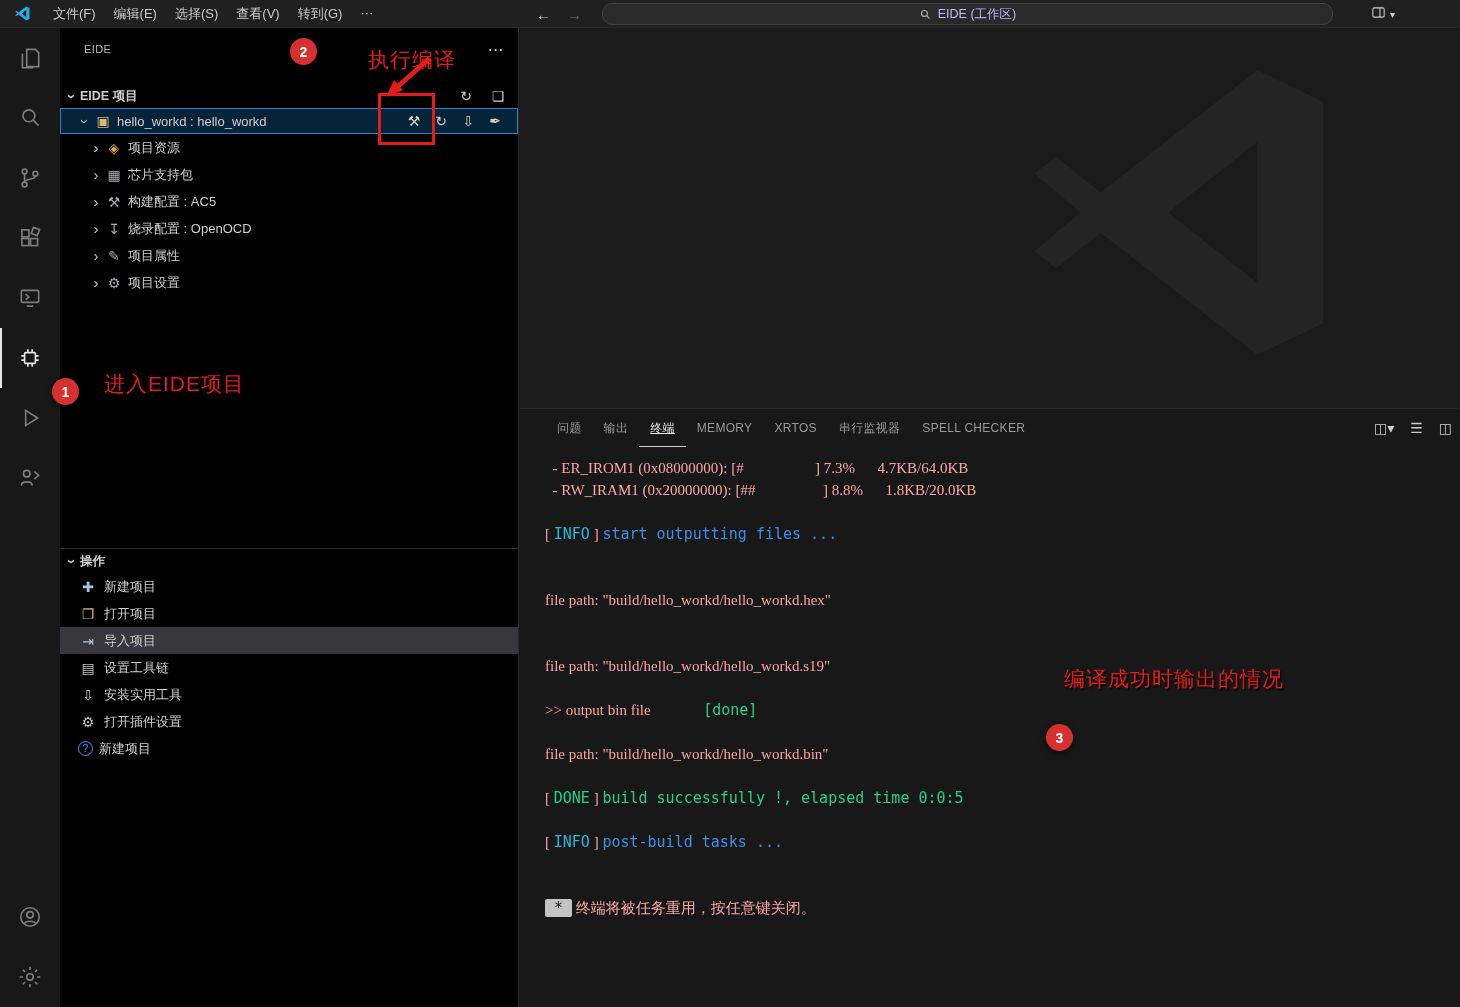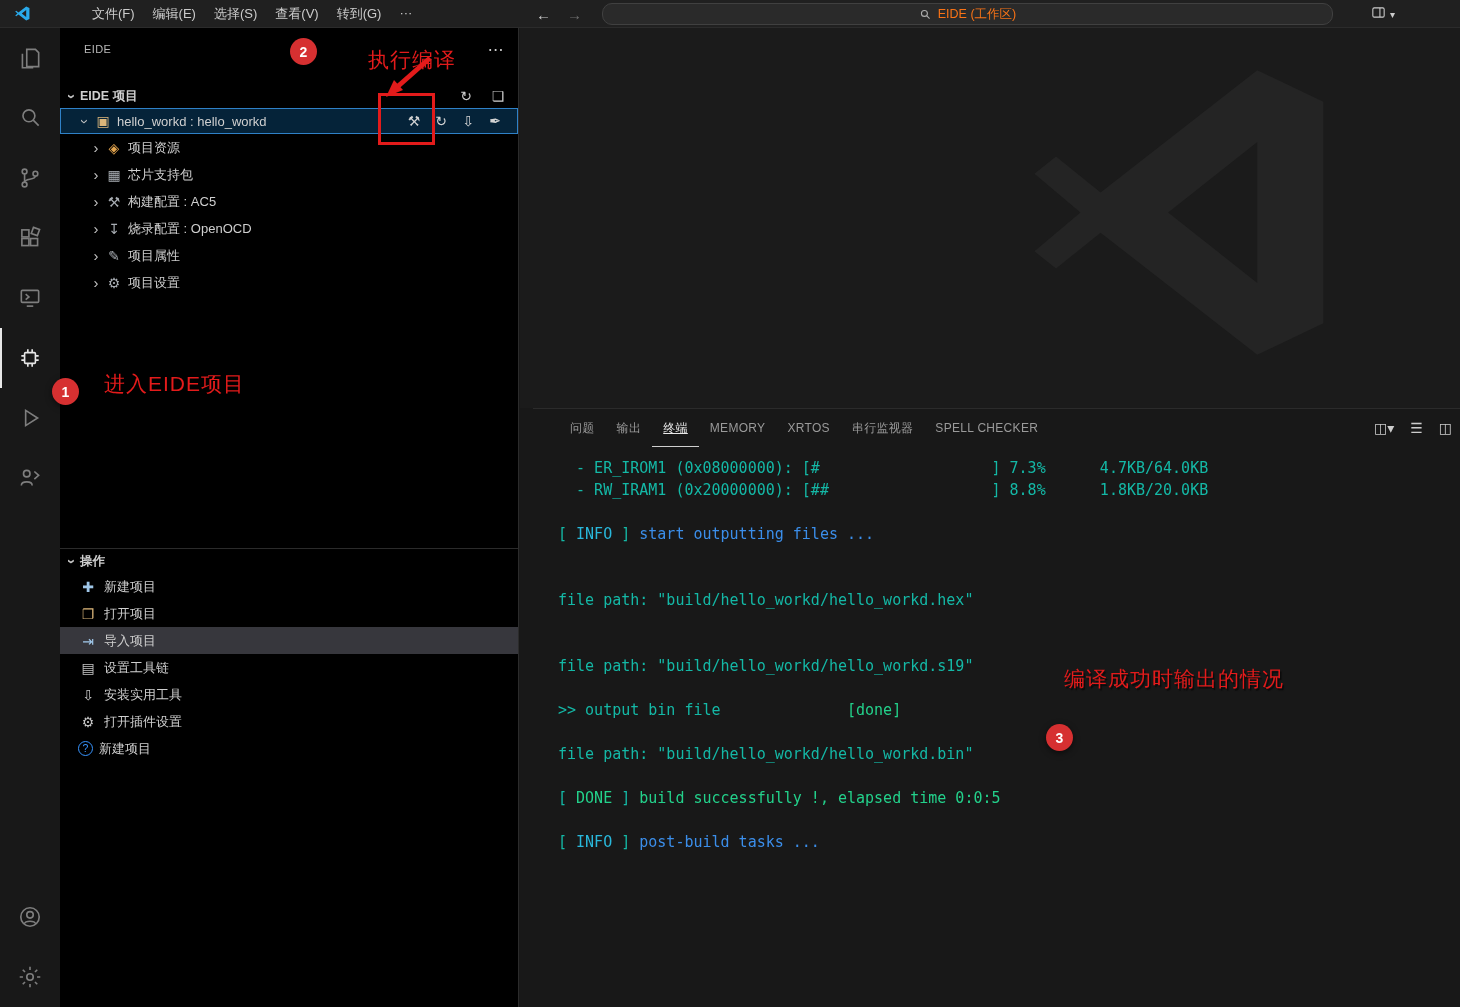--- a/index.html
+++ b/index.html
@@ -1,27 +1,27 @@
 <!DOCTYPE html>
 <html><head>
 <meta charset="utf-8">
 <style>
 *{margin:0;padding:0;box-sizing:border-box;}
 html,body{width:1460px;height:1007px;}
 body{position:relative;overflow:hidden;background:#181818;font-family:"Liberation Sans","DejaVu Sans",sans-serif;color:#ccc;}
 
 
-.titlebar{position:absolute;left:0;top:0;width:1460px;height:28px;background:#202020;border-bottom:1px solid #2b2b2b;display:flex;align-items:center;font-size:13px;color:#ccc;z-index:5;gap:39px;}
+.titlebar{position:absolute;left:0;top:0;width:1460px;height:28px;background:#202020;border-bottom:1px solid #2b2b2b;display:flex;align-items:center;font-size:13px;color:#ccc;z-index:5;}
 .vslogo{width:44px;display:flex;justify-content:center;}
 .vslogo svg{width:17px;height:17px;}
 .menubar{display:flex;}
 .menu-item{padding:0 9px;cursor:default;}
 .nav-arrows{position:absolute;left:536px;top:0;height:28px;display:flex;align-items:center;gap:16px;font-size:15px;}
 .nav.fwd{color:#6d6d6d;}
-.cmdcenter{position:absolute;left:602px;top:3px;width:731px;height:22px;background:#2a2a2a;border:1px solid #404040;border-radius:10px;display:flex;align-items:center;justify-content:center;gap:6px;color:#f97316;font-size:12.5px;}
+.cmdcenter{position:absolute;left:602px;top:3px;width:731px;height:22px;background:#2a2a2a;border:1px solid #404040;border-radius:10px;display:flex;align-items:center;justify-content:center;gap:6px;color:#c4b5fd;font-size:12.5px;}
 .cmdcenter svg{width:13px;height:13px;stroke:#aeaeae;fill:none;stroke-width:2;}
 .tb-right{position:absolute;right:65px;top:0;height:28px;display:flex;align-items:center;gap:3px;color:#ccc;}
 .tb-right svg{width:17px;height:17px;stroke:#ccc;fill:none;stroke-width:1.5;}
 .tb-right .chev{font-size:10px;}
 
 
 .activitybar{position:absolute;left:0;top:28px;width:60px;height:979px;background:#181818;display:flex;flex-direction:column;z-index:4;}
 .ab-item{height:60px;display:flex;align-items:center;justify-content:center;color:#7e7e7e;cursor:pointer;}
 .ab-item svg{width:26px;height:26px;stroke:currentColor;fill:none;stroke-width:1.5;}
 .ab-item.active{color:#e7e7e7;box-shadow:inset 2px 0 0 #e7e7e7;}
@@ -44,29 +44,29 @@
 .row-actions{margin-left:auto;display:flex;gap:11px;padding-right:14px;}
 .row-actions .glyph{width:16px;font-size:14px;cursor:pointer;}
 .op-row{display:flex;align-items:center;height:27px;padding-left:18px;gap:6px;color:#cfcfcf;cursor:pointer;}
 .op-row.active{background:#37373d;}
 .ic-online-help-icon{width:15px;height:15px;border:1.4px solid #3794ff;border-radius:50%;font-size:10.5px;line-height:1;align-items:center;}
 
 
 .content{position:absolute;left:520px;top:28px;width:940px;height:979px;}
 .editor{position:absolute;top:0;left:0;right:0;height:380px;background:#1b1b1b;overflow:hidden;}
 .watermark{position:absolute;right:105px;top:12px;width:345px;height:345px;fill:#242424;}
-.panel{position:absolute;top:380px;left:0;right:0;bottom:0;background:#181818;border-top:1px solid #2b2b2b;margin-left:13px;}
+.panel{position:absolute;top:380px;left:0;right:0;bottom:0;background:#181818;border-top:1px solid #2b2b2b;}
 .panel-tabs{height:38px;display:flex;align-items:stretch;padding-left:26px;}
 .panel-tab{display:flex;align-items:center;padding:0 11px;font-size:12px;color:#9a9a9a;letter-spacing:.3px;cursor:pointer;}
 .panel-tab.active{color:#e9e9e9;box-shadow:inset 0 -1px 0 #cfcfcf;text-decoration:underline;}
 .panel-actions{margin-left:auto;display:flex;align-items:center;gap:16px;padding-right:8px;font-size:14px;color:#ccc;}
 .panel-actions .glyph{width:auto;cursor:pointer;}
 .terminal{position:absolute;top:38px;left:0;right:0;bottom:0;padding:10px 0 0 25px;font-family:"DejaVu Sans Mono","Liberation Mono",monospace;font-size:15px;line-height:22px;overflow:hidden;}
 .t-line{white-space:pre;}
-.c-w{color:#14b8a6;}
+.c-w{color:#fca5a5;font-family:Liberation Serif, serif;}
 .c-cyan{color:#29b8db;}
 .c-blue{color:#3b8eea;}
 .c-green{color:#23d18b;}
 .c-badge{background:#c3c3c3;color:#1e1e1e;border-radius:2px;}
 
 
 .ann-circle{position:absolute;width:27px;height:27px;border-radius:50%;background:#d63031;color:#fff;display:flex;align-items:center;justify-content:center;font-size:14px;font-weight:700;box-shadow:0 2px 6px rgba(0,0,0,.55);z-index:100;}
 .ann-label{position:absolute;color:#e31b1b;font-size:21px;font-weight:400;letter-spacing:1px;text-shadow:1.5px 1.5px 1px rgba(0,0,0,.6);z-index:100;white-space:nowrap;}
 .ann-rect{position:absolute;left:378px;top:93px;width:57px;height:52px;border:3px solid #e31b1b;z-index:99;}
 .ann-arrow{position:absolute;left:372px;top:52px;width:66px;height:48px;z-index:100;}
@@ -314,20 +314,21 @@
         <div class="t-line">&nbsp;</div>
         <div class="t-line"><span class="c-w">&gt;&gt; output bin file              </span><span class="c-green">[done]</span></div>
         <div class="t-line">&nbsp;</div>
         <div class="t-line"><span class="c-w">file path: "build/hello_workd/hello_workd.bin"</span></div>
         <div class="t-line">&nbsp;</div>
         <div class="t-line"><span class="c-w">[ </span><span class="c-green">DONE</span><span class="c-w"> ] </span><span class="c-green">build successfully !, elapsed time 0:0:5</span></div>
         <div class="t-line">&nbsp;</div>
         <div class="t-line"><span class="c-w">[ </span><span class="c-cyan">INFO</span><span class="c-w"> ] </span><span class="c-blue">post-build tasks ...</span></div>
         <div class="t-line">&nbsp;</div>
         <div class="t-line">&nbsp;</div>
+        <div class="t-line"><span class="c-badge"> * </span><span class="c-w"> 终端将被任务重用，按任意键关闭。</span></div>
       </div>
   </div>
 </div>
 
 <div class="ann-circle" style="left:290px;top:38px">2</div>
 <div class="ann-label" style="left:368px;top:46px">执行编译</div>
 <svg class="ann-arrow" viewBox="0 0 66 48">
   <line x1="58" y1="6" x2="24" y2="36" stroke="#e31b1b" stroke-width="5"></line>
   <polygon points="14,45 31,38 22,28" fill="#e31b1b"></polygon>
 </svg>

